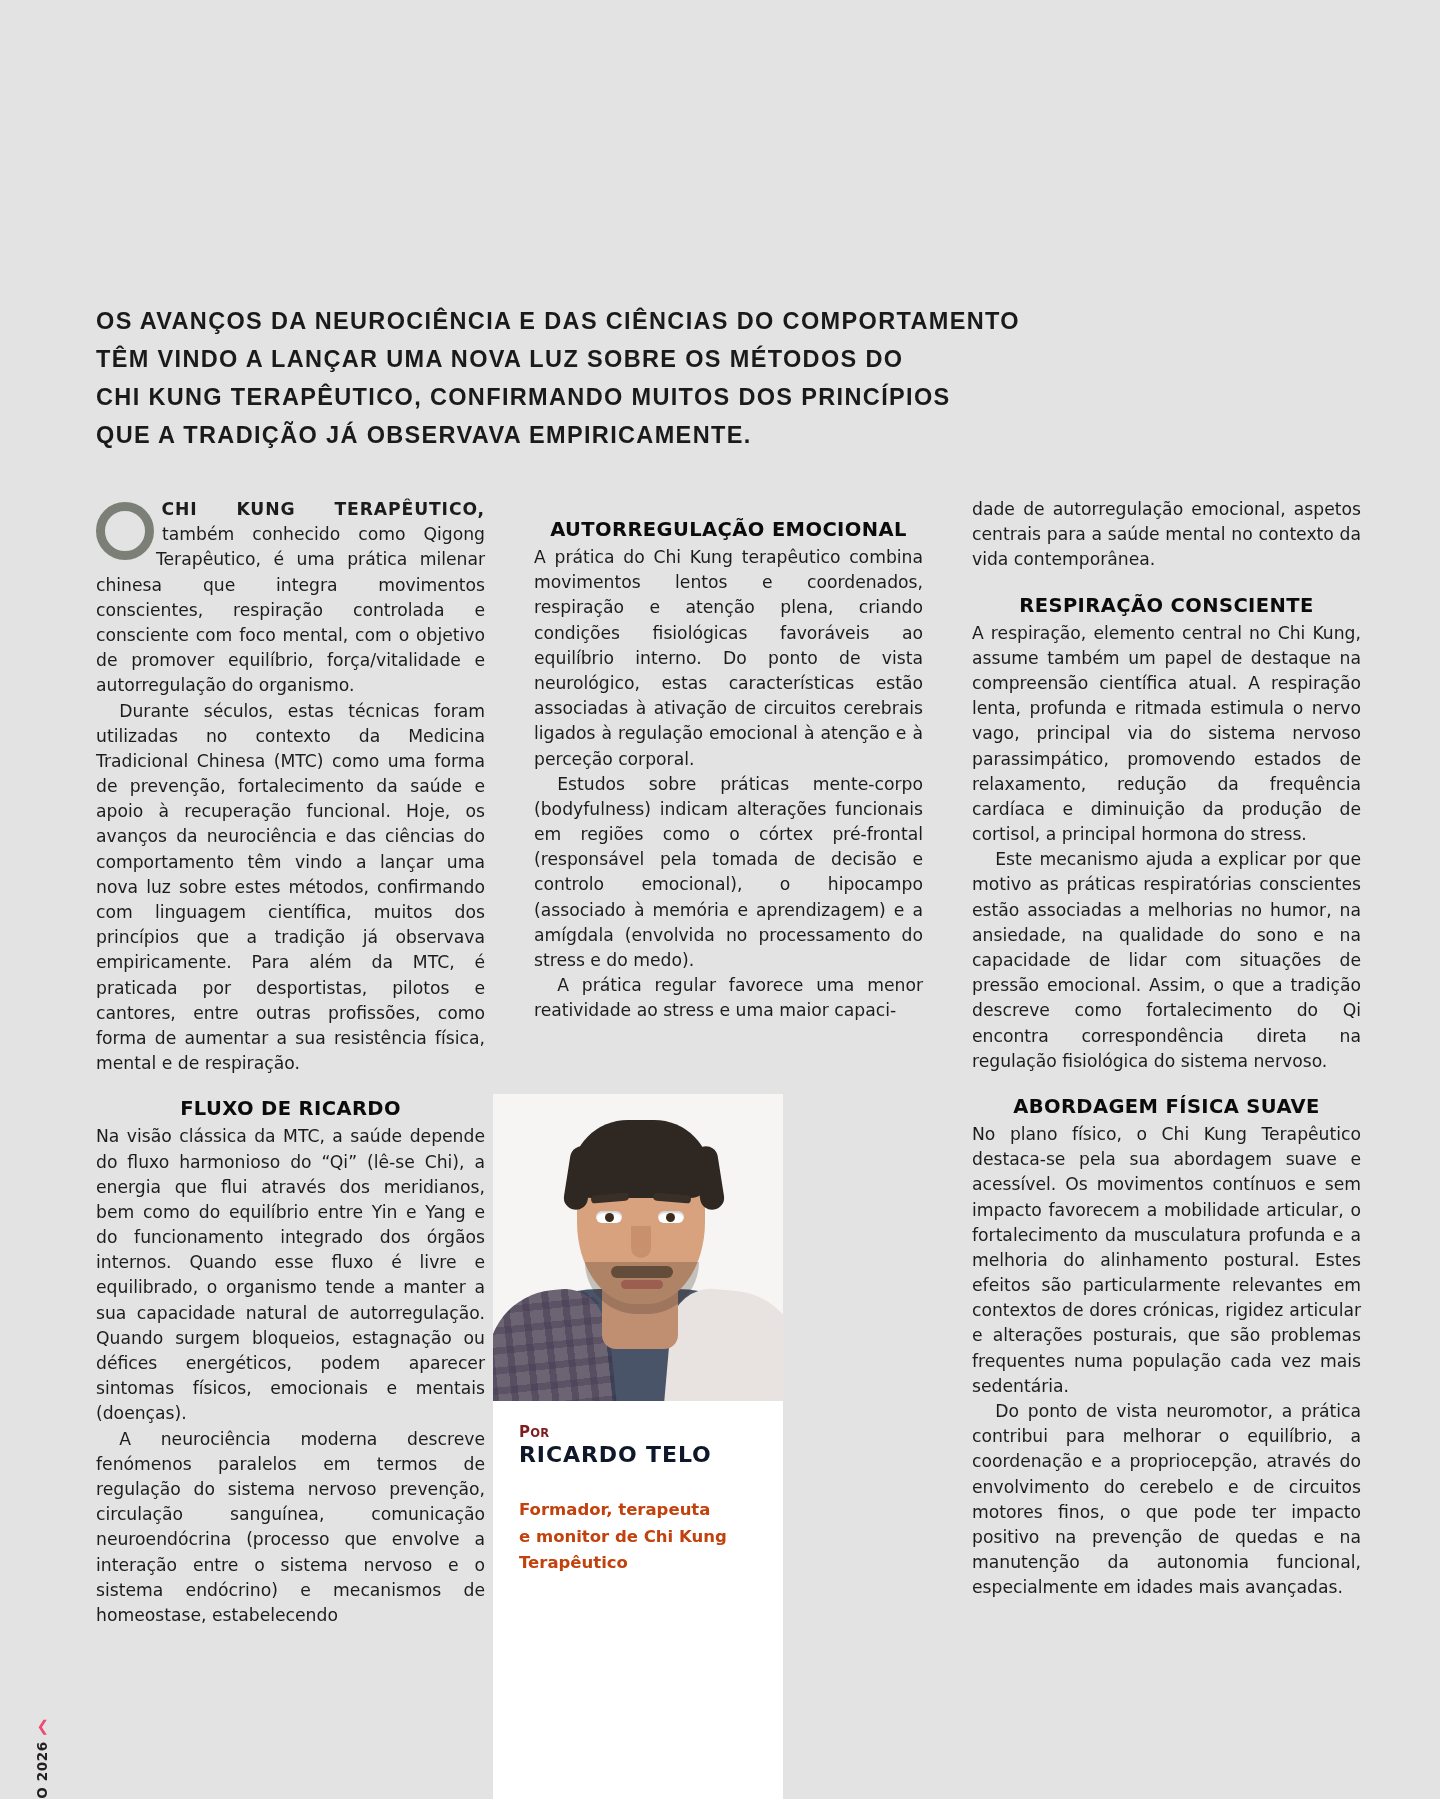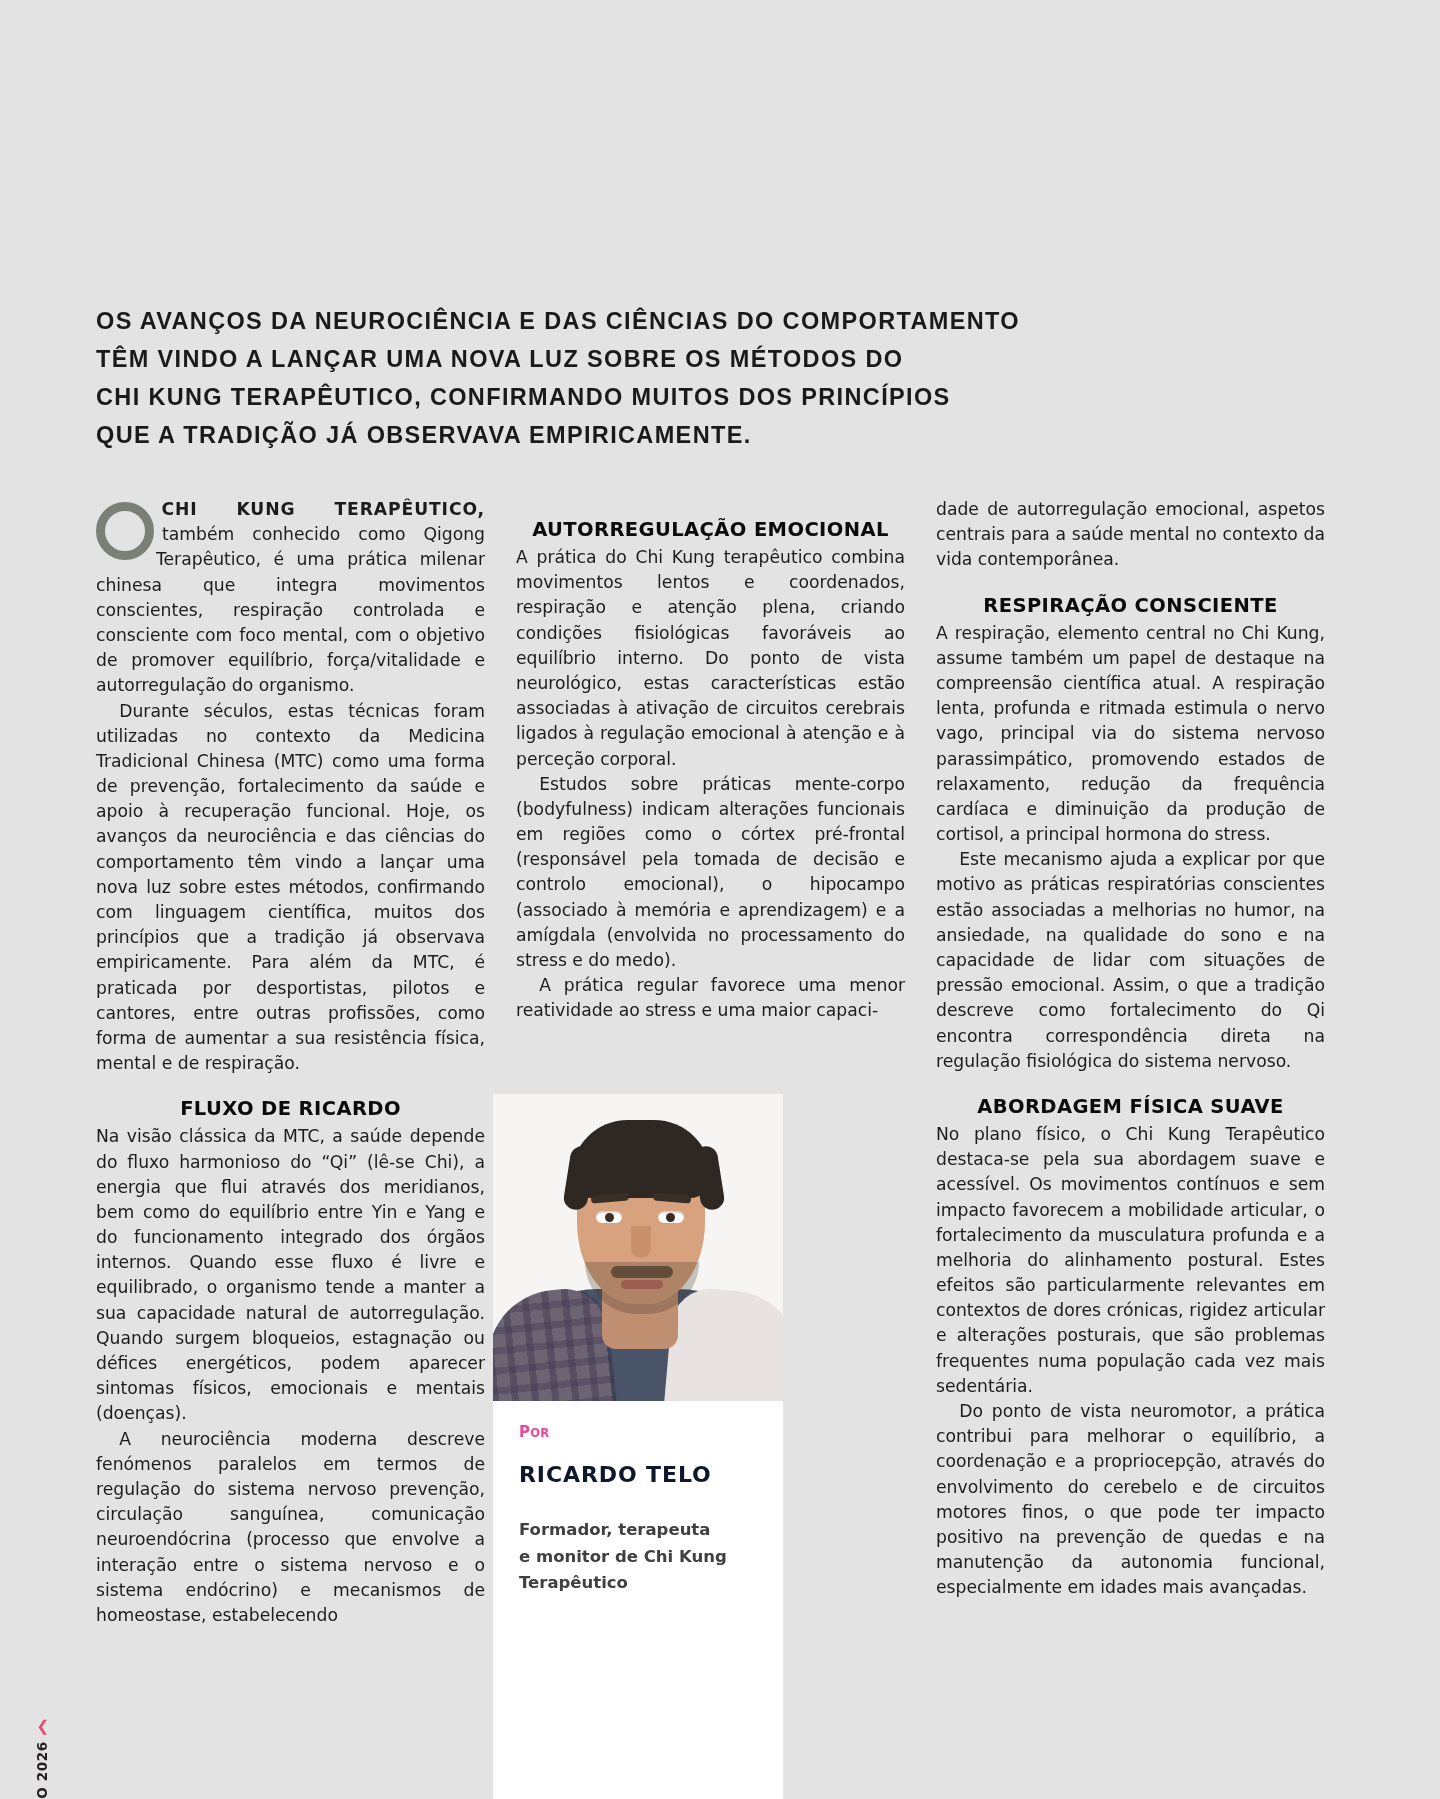--- a/index.html
+++ b/index.html
@@ -99,21 +99,21 @@
   .standfirst div { white-space: nowrap; }
 
   
   .cols {
     position: absolute;
     left: 96px;
     top: 497px;
     width: 1288px;
     height: 1302px;
     display: flex;
-    gap: 31px;
+    gap: 49px;
   }
   .col {
     width: 389px;
     position: relative;
   }
   .col p {
     margin: 0;
     font-family: "DejaVu Sans", sans-serif;
     font-size: 17.2px;
     line-height: 1.465;
@@ -169,40 +169,40 @@
     overflow: hidden;
     background: #f2f0ee;
   }
   .author-caption {
     padding: 22px 26px 0 26px;
   }
   .by-label {
     font-family: "DejaVu Sans", sans-serif;
     font-size: 15px;
     font-weight: 600;
-    color: #ec4899;
+    color: #7f1d1d;
     letter-spacing: 0.2px;
-    margin: 0 0 21px 0;
+    margin: 0 0 1px 0;
     text-transform: none;
   }
   .by-label .sm { font-size: 11.5px; }
   .author-name {
     font-family: "DejaVu Sans", sans-serif;
     font-size: 22px;
     font-weight: 700;
     letter-spacing: 0.9px;
     color: #0f172a;
     margin: 0 0 30px 0;
   }
   .author-role {
     font-family: "DejaVu Sans", sans-serif;
     font-size: 16.5px;
     font-weight: 700;
     line-height: 1.62;
-    color: #404040;
+    color: #c2410c;
     margin: 0;
   }
   .author-role div { white-space: nowrap; }
 
   
   .portrait { position: absolute; inset: 0; }
   .pt-bg { position: absolute; inset: 0; background: #f6f5f3; }
   .pt-shoulders {
     position: absolute;
     left: -14px; bottom: -8px;

